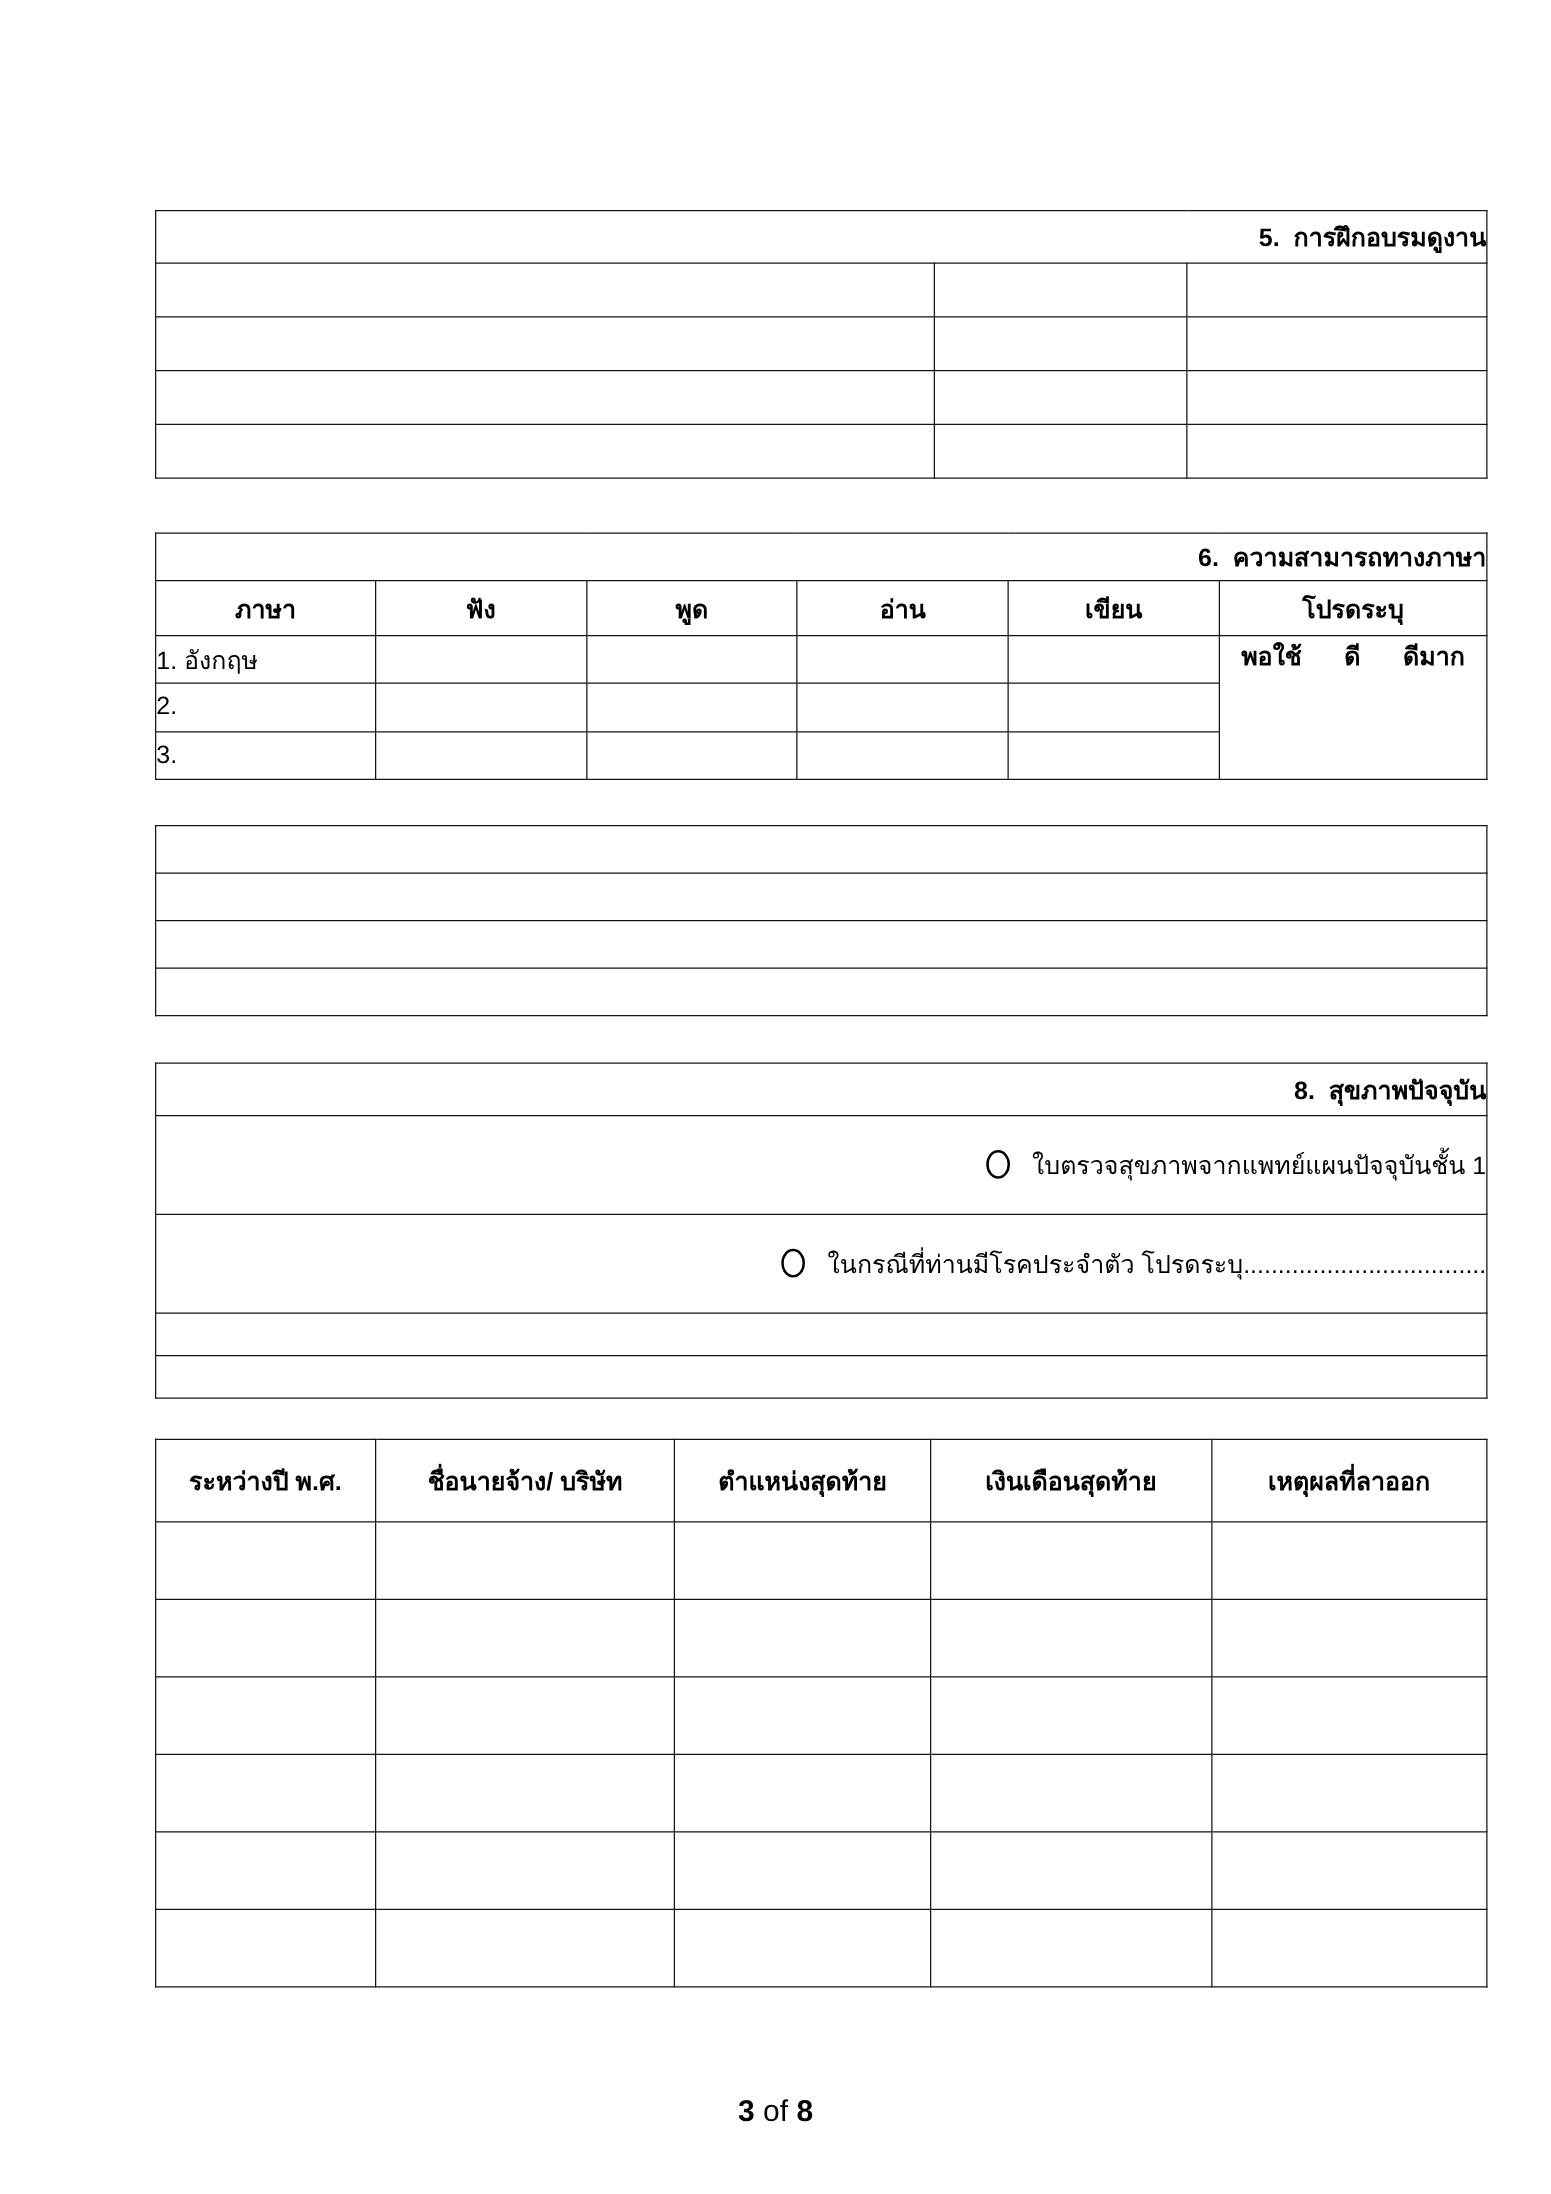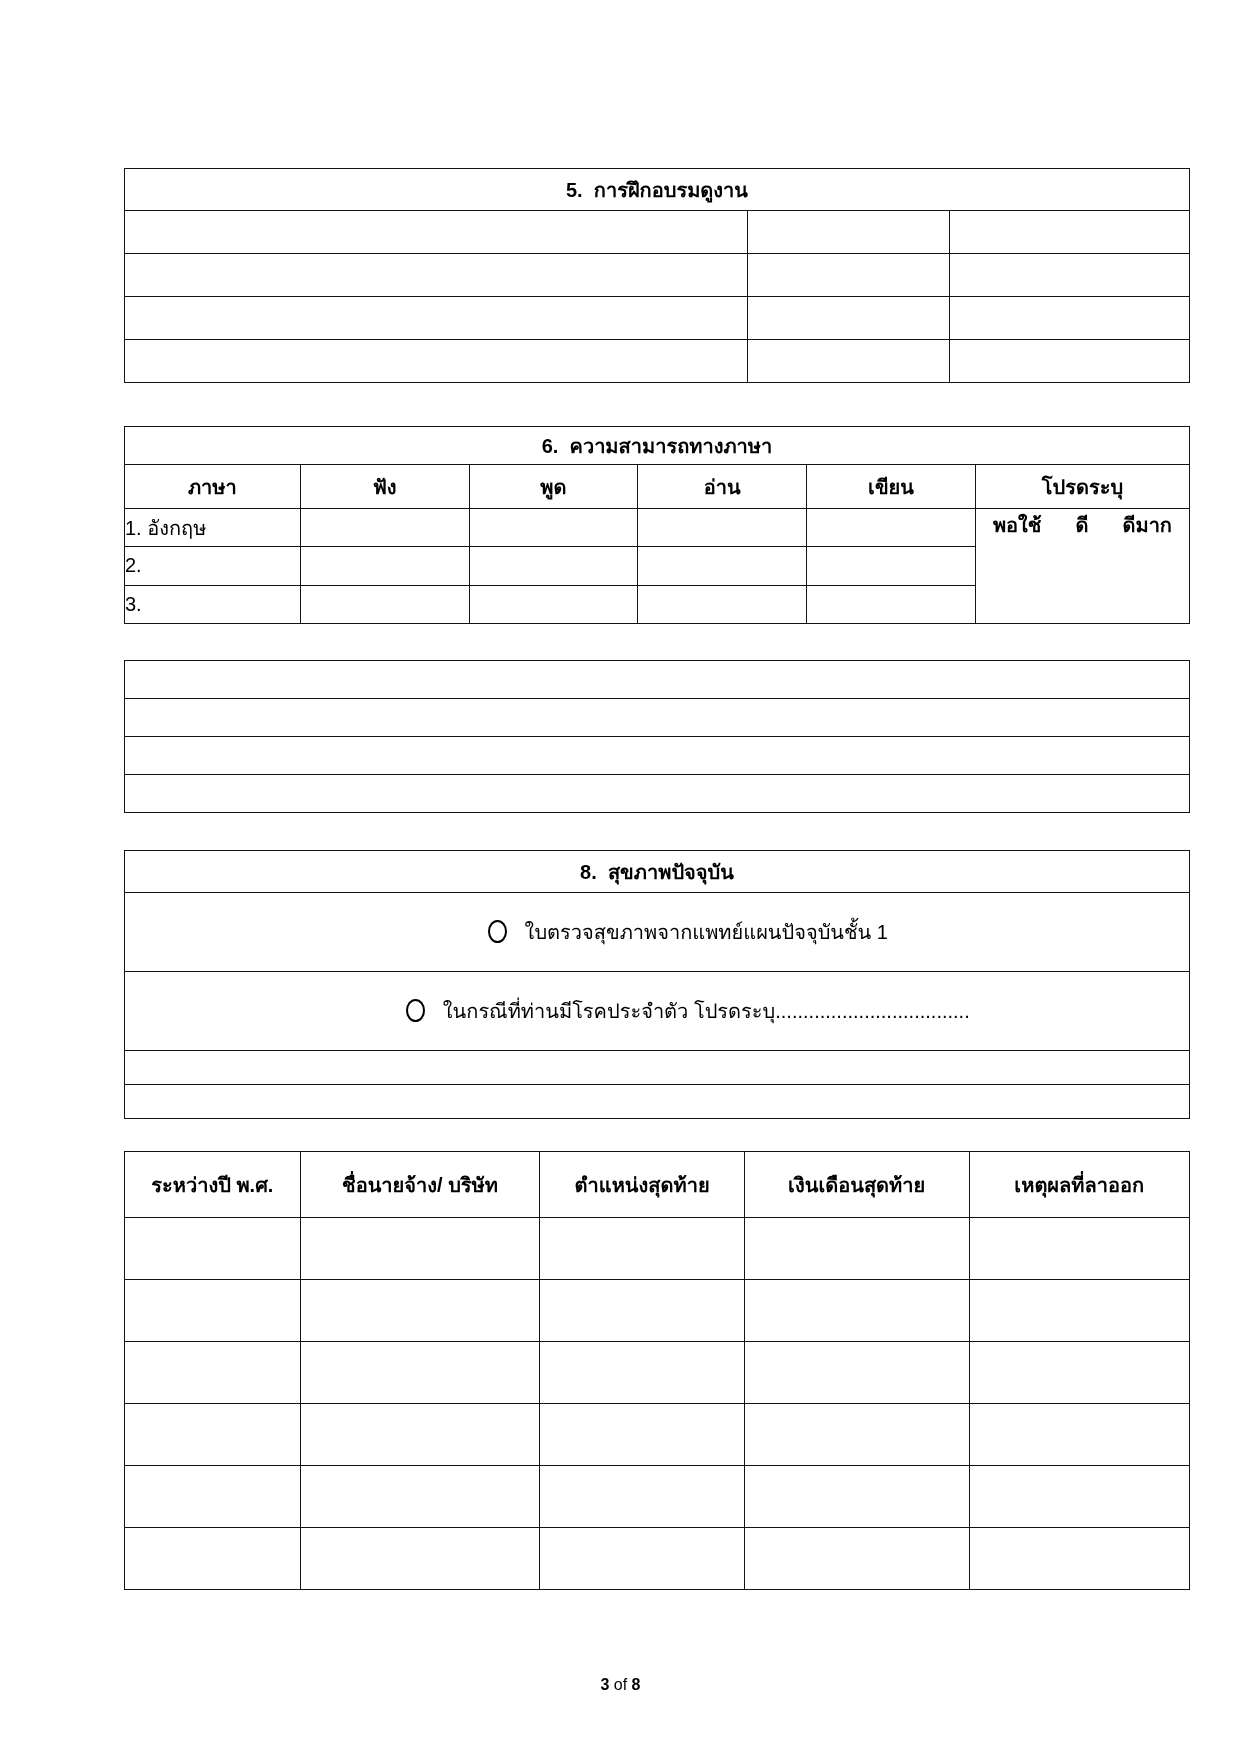--- a/index.html
+++ b/index.html
@@ -30,21 +30,21 @@
   table.formtbl td {
     border: 1.6px solid #141414;
     padding: 0;
     vertical-align: middle;
     font-size: 20px;
     overflow: hidden;
   }
   td.title-cell {
     font-weight: 700;
     font-size: 21px;
-    text-align: center;
+    text-align: right;
     padding: 0 0 0 14px;
     white-space: pre-wrap;
   }
   td.hdr {
     font-weight: 700;
     font-size: 21px;
     text-align: center;
   }
   td.label-cell {
     text-align: left;
@@ -58,21 +58,21 @@
     vertical-align: middle;
     padding: 0;
   }
   .rating-stack {
     display: flex;
     flex-direction: row;
     justify-content: space-around;
     height: 114px;
   }
   td.option-cell {
-    text-align: center;
+    text-align: right;
     padding-left: 12px;
     white-space: pre-wrap;
   }
   .radio-circle {
     display: inline-block;
     width: 19px;
     height: 23px;
     border: 2.4px solid #000;
     border-radius: 50%;
     vertical-align: middle;
@@ -98,21 +98,21 @@
   .s8 .r-data  { height: 34px; }
   .s9 .r-title { height: 60px; }
   .s9 .r-hdr   { height: 66px; }
   .s9 .r-data  { height: 62px; }
   .footer {
     position: absolute;
     left: 0;
     width: 1241px;
     top: 1676px;
     text-align: center;
-    font-size: 16px;
+    font-size: 24px;
   }
   .footer .b { font-weight: 700; }
 </style>
 </head>
 <body>
 
 <div class="page">
   <div class="content">
 
     <table class="formtbl s5">

